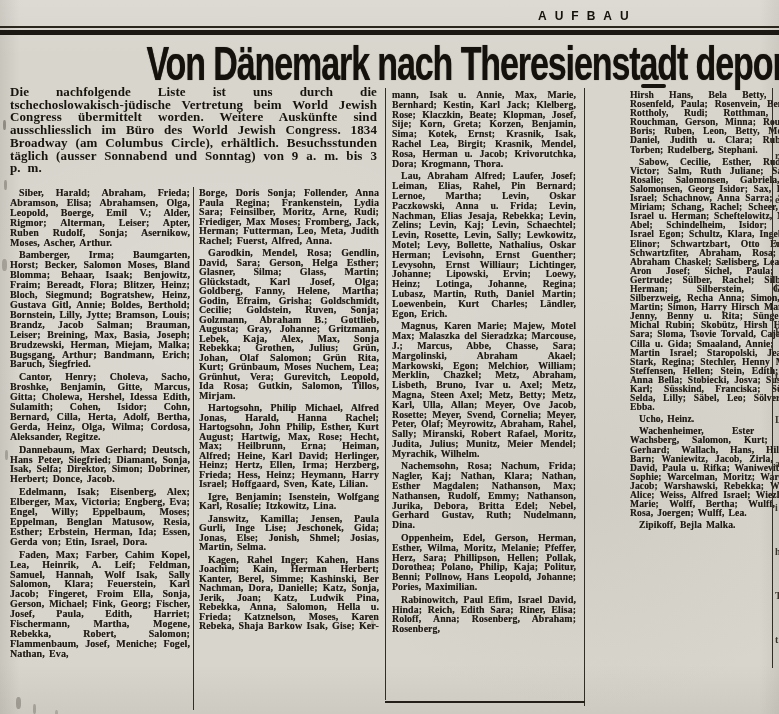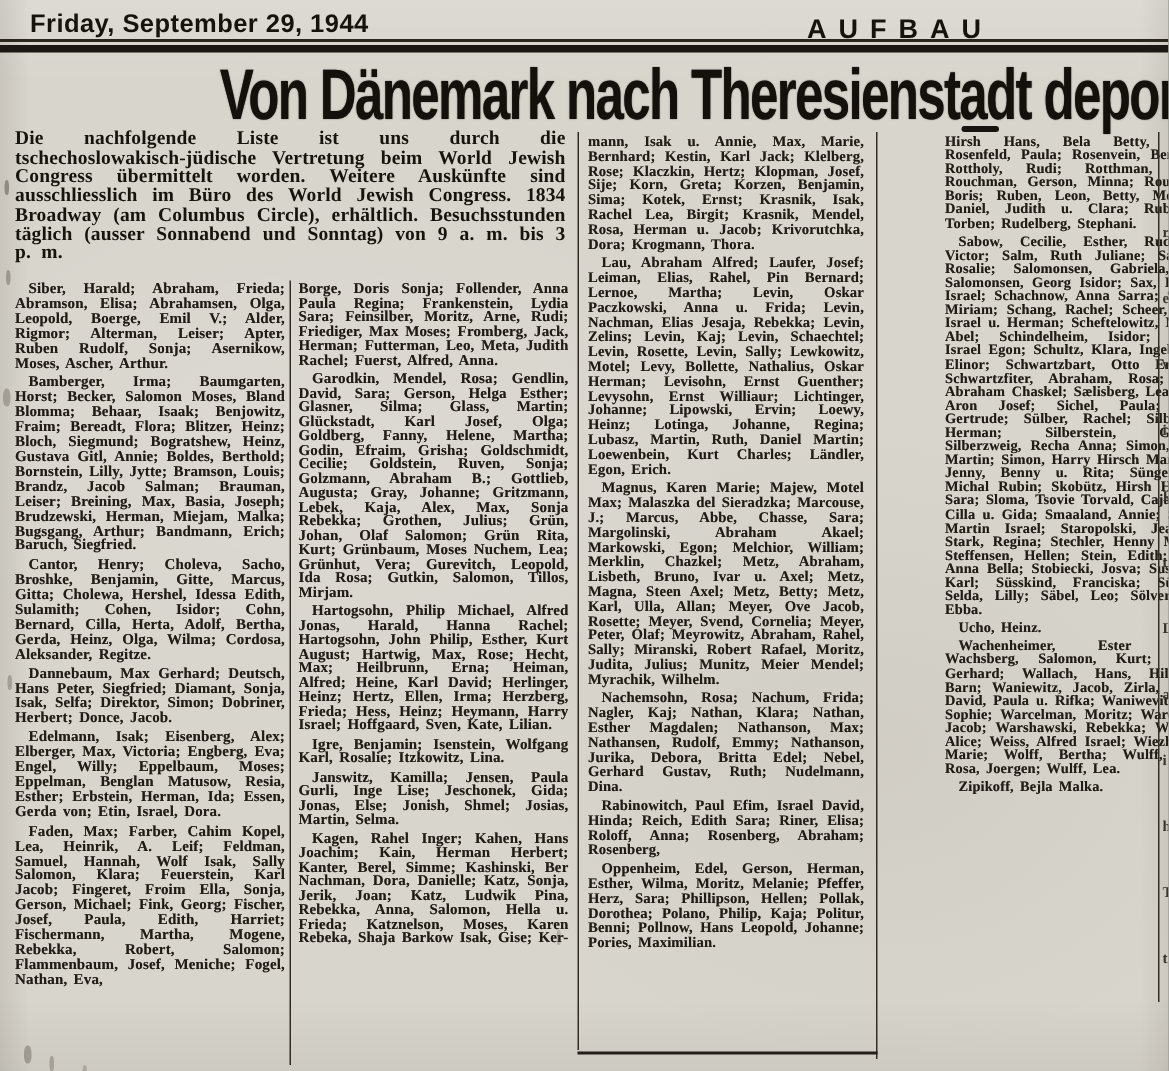--- a/index.html
+++ b/index.html
@@ -32,21 +32,21 @@
       735px 596px 0 0 rgba(70,64,54,.28);
   }
   .masthead-date{
     position:absolute;top:6px;left:20px;
     font-family:"Liberation Sans",sans-serif;font-weight:bold;
     font-size:17px;letter-spacing:.3px;color:#16130e;
   }
   .masthead-title{
     position:absolute;top:9px;left:538px;
     font-family:"Liberation Sans",sans-serif;font-weight:bold;
-    font-size:18px;letter-spacing:8px;color:#16130e;
+    font-size:12px;letter-spacing:8px;color:#16130e;
   }
   .rule-thin{position:absolute;left:0;top:26px;width:779px;height:2px;background:#2a261e;}
   .rule-thick{position:absolute;left:0;top:30px;width:779px;height:5px;background:#1b1712;}
   .headline{
     position:absolute;top:41px;left:24px;width:755px;text-align:center;white-space:nowrap;
   }
   .headline span{
     display:inline-block;
     font-family:"Liberation Sans",sans-serif;font-weight:bold;
     font-size:46px;letter-spacing:-1.5px;line-height:44px;
@@ -87,21 +87,20 @@
     position:absolute;left:775px;top:150px;width:8px;height:540px;overflow:hidden;
     font-size:10px;font-weight:bold;color:#3a352c;
   }
   .edge-fragments span{display:block;height:44px;}
 </style>
 </head>
 <body>
 
 <div class="page">
 
-  <div class="masthead-date">Friday, September 29, 1944</div>
   <div class="masthead-title">AUFBAU</div>
 
   <div class="rule-thin"></div>
   <div class="rule-thick"></div>
 
   <div class="headline">
     <span>Von Dänemark nach Theresienstadt deportiert</span>
   </div>
 
   <div class="ink-smudge"></div>
@@ -118,26 +117,26 @@
     </div>
   <div class="name-col" id="col2">
       <p class="cont">Borge, Doris Sonja; Follender, Anna Paula Regina; Frankenstein, Lydia Sara; Feinsilber, Moritz, Arne, Rudi; Friediger, Max Moses; Fromberg, Jack, Herman; Futterman, Leo, Meta, Judith Rachel; Fuerst, Alfred, Anna.</p>
       <p>Garodkin, Mendel, Rosa; Gendlin, David, Sara; Gerson, Helga Esther; Glasner, Silma; Glass, Martin; Glückstadt, Karl Josef, Olga; Goldberg, Fanny, Helene, Martha; Godin, Efraim, Grisha; Goldschmidt, Cecilie; Goldstein, Ruven, Sonja; Golzmann, Abraham B.; Gottlieb, Augusta; Gray, Johanne; Gritzmann, Lebek, Kaja, Alex, Max, Sonja Rebekka; Grothen, Julius; Grün, Johan, Olaf Salomon; Grün Rita, Kurt; Grünbaum, Moses Nuchem, Lea; Grünhut, Vera; Gurevitch, Leopold, Ida Rosa; Gutkin, Salomon, Tillos, Mirjam.</p>
       <p>Hartogsohn, Philip Michael, Alfred Jonas, Harald, Hanna Rachel; Hartogsohn, John Philip, Esther, Kurt August; Hartwig, Max, Rose; Hecht, Max; Heilbrunn, Erna; Heiman, Alfred; Heine, Karl David; Herlinger, Heinz; Hertz, Ellen, Irma; Herzberg, Frieda; Hess, Heinz; Heymann, Harry Israel; Hoffgaard, Sven, Kate, Lilian.</p>
       <p>Igre, Benjamin; Isenstein, Wolfgang Karl, Rosalie; Itzkowitz, Lina.</p>
       <p>Janswitz, Kamilla; Jensen, Paula Gurli, Inge Lise; Jeschonek, Gida; Jonas, Else; Jonish, Shmel; Josias, Martin, Selma.</p>
       <p>Kagen, Rahel Inger; Kahen, Hans Joachim; Kain, Herman Herbert; Kanter, Berel, Simme; Kashinski, Ber Nachman, Dora, Danielle; Katz, Sonja, Jerik, Joan; Katz, Ludwik Pina, Rebekka, Anna, Salomon, Hella u. Frieda; Katznelson, Moses, Karen Rebeka, Shaja Barkow Isak, Gise; Ker-</p>
     </div>
   <div class="name-col" id="col3">
-      <p class="cont">mann, Isak u. Annie, Max, Marie, Bernhard; Kestin, Karl Jack; Klelberg, Rose; Klaczkin, Hertz; Klopman, Josef, Sije; Korn, Greta; Korzen, Benjamin, Sima; Kotek, Ernst; Krasnik, Isak, Rachel Lea, Birgit; Krasnik, Mendel, Rosa, Herman u. Jacob; Krivorutchka, Dora; Krogmann, Thora.</p>
+      <p class="cont">mann, Isak u. Annie, Max, Marie, Bernhard; Kestin, Karl Jack; Klelberg, Rose; Klaczkin, Beate; Klopman, Josef, Sije; Korn, Greta; Korzen, Benjamin, Sima; Kotek, Ernst; Krasnik, Isak, Rachel Lea, Birgit; Krasnik, Mendel, Rosa, Herman u. Jacob; Krivorutchka, Dora; Krogmann, Thora.</p>
       <p>Lau, Abraham Alfred; Laufer, Josef; Leiman, Elias, Rahel, Pin Bernard; Lernoe, Martha; Levin, Oskar Paczkowski, Anna u. Frida; Levin, Nachman, Elias Jesaja, Rebekka; Levin, Zelins; Levin, Kaj; Levin, Schaechtel; Levin, Rosette, Levin, Sally; Lewkowitz, Motel; Levy, Bollette, Nathalius, Oskar Herman; Levisohn, Ernst Guenther; Levysohn, Ernst Williaur; Lichtinger, Johanne; Lipowski, Ervin; Loewy, Heinz; Lotinga, Johanne, Regina; Lubasz, Martin, Ruth, Daniel Martin; Loewenbein, Kurt Charles; Ländler, Egon, Erich.</p>
       <p>Magnus, Karen Marie; Majew, Motel Max; Malaszka del Sieradzka; Marcouse, J.; Marcus, Abbe, Chasse, Sara; Margolinski, Abraham Akael; Markowski, Egon; Melchior, William; Merklin, Chazkel; Metz, Abraham, Lisbeth, Bruno, Ivar u. Axel; Metz, Magna, Steen Axel; Metz, Betty; Metz, Karl, Ulla, Allan; Meyer, Ove Jacob, Rosette; Meyer, Svend, Cornelia; Meyer, Peter, Olaf; Meyrowitz, Abraham, Rahel, Sally; Miranski, Robert Rafael, Moritz, Judita, Julius; Munitz, Meier Mendel; Myrachik, Wilhelm.</p>
       <p>Nachemsohn, Rosa; Nachum, Frida; Nagler, Kaj; Nathan, Klara; Nathan, Esther Magdalen; Nathanson, Max; Nathansen, Rudolf, Emmy; Nathanson, Jurika, Debora, Britta Edel; Nebel, Gerhard Gustav, Ruth; Nudelmann, Dina.</p>
+      <p>Oppenheim, Edel, Gerson, Herman, Esther, Wilma, Moritz, Melanie; Pfeffer, Herz, Sara; Phillipson, Hellen; Pollak, Dorothea; Polano, Philip, Kaja; Politur, Benni; Pollnow, Hans Leopold, Johanne; Pories, Maximilian.</p>
       <p>Rabinowitch, Paul Efim, Israel David, Hinda; Reich, Edith Sara; Riner, Elisa; Roloff, Anna; Rosenberg, Abraham; Rosenberg,</p>
-      <p>Oppenheim, Edel, Gerson, Herman, Esther, Wilma, Moritz, Melanie; Pfeffer, Herz, Sara; Phillipson, Hellen; Pollak, Dorothea; Polano, Philip, Kaja; Politur, Benni; Pollnow, Hans Leopold, Johanne; Pories, Maximilian.</p>
     </div>
   <div class="name-col" id="col4">
       <p class="cont">Hirsh Hans, Bela Betty, Harry; Rosenfeld, Paula; Rosenvein, Benjamin; Rottholy, Rudi; Rotthman, Sonja; Rouchman, Gerson, Minna; Rouchman, Boris; Ruben, Leon, Betty, Moses u. Daniel, Judith u. Clara; Rubinstein, Torben; Rudelberg, Stephani.</p>
       <p>Sabow, Cecilie, Esther, Rudolf u. Victor; Salm, Ruth Juliane; Salomon, Rosalie; Salomonsen, Gabriela, Eva; Salomonsen, Georg Isidor; Sax, Leopold Israel; Schachnow, Anna Sarra; Schang, Miriam; Schang, Rachel; Scheer, Rahel, Israel u. Herman; Scheftelowitz, Mendel, Abel; Schindelheim, Isidor; Schorr, Israel Egon; Schultz, Klara, Ingebork u. Elinor; Schwartzbart, Otto Emanuel; Schwartzfiter, Abraham, Rosa; Segel, Abraham Chaskel; Sælisberg, Lea; Siber, Aron Josef; Sichel, Paula; Sigal, Gertrude; Sülber, Rachel; Silberberg, Herman; Silberstein, Gertrud; Silberzweig, Recha Anna; Simon, Julius Martin; Simon, Harry Hirsch Markusow, Jenny, Benny u. Rita; Süngerovitch, Michal Rubin; Skobütz, Hirsh Herman, Sara; Sloma, Tsovie Torvald, Caja, Aron, Cilla u. Gida; Smaaland, Annie; Spiegel, Martin Israel; Staropolski, Jeannette; Stark, Regina; Stechler, Henny Miriam; Steffensen, Hellen; Stein, Edith; Stern, Anna Bella; Stobiecki, Josva; Suskowitz, Karl; Süsskind, Franciska; Süssman, Selda, Lilly; Säbel, Leo; Sölver, Shou Ebba.</p>
       <p>Ucho, Heinz.</p>
       <p>Wachenheimer, Ester Sichel; Wachsberg, Salomon, Kurt; Walter, Gerhard; Wallach, Hans, Hildegard, Barn; Waniewitz, Jacob, Zirla, Nathan David, Paula u. Rifka; Waniwevitz, Isak, Sophie; Warcelman, Moritz; Warenbròn, Jacob; Warshawski, Rebekka; Weisman, Alice; Weiss, Alfred Israel; Wiezhändler, Marie; Wolff, Bertha; Wulff, Hugo, Rosa, Joergen; Wulff, Lea.</p>
       <p>Zipikoff, Bejla Malka.</p>
     </div>
 
   <div class="vrule" id="vr1"></div>

